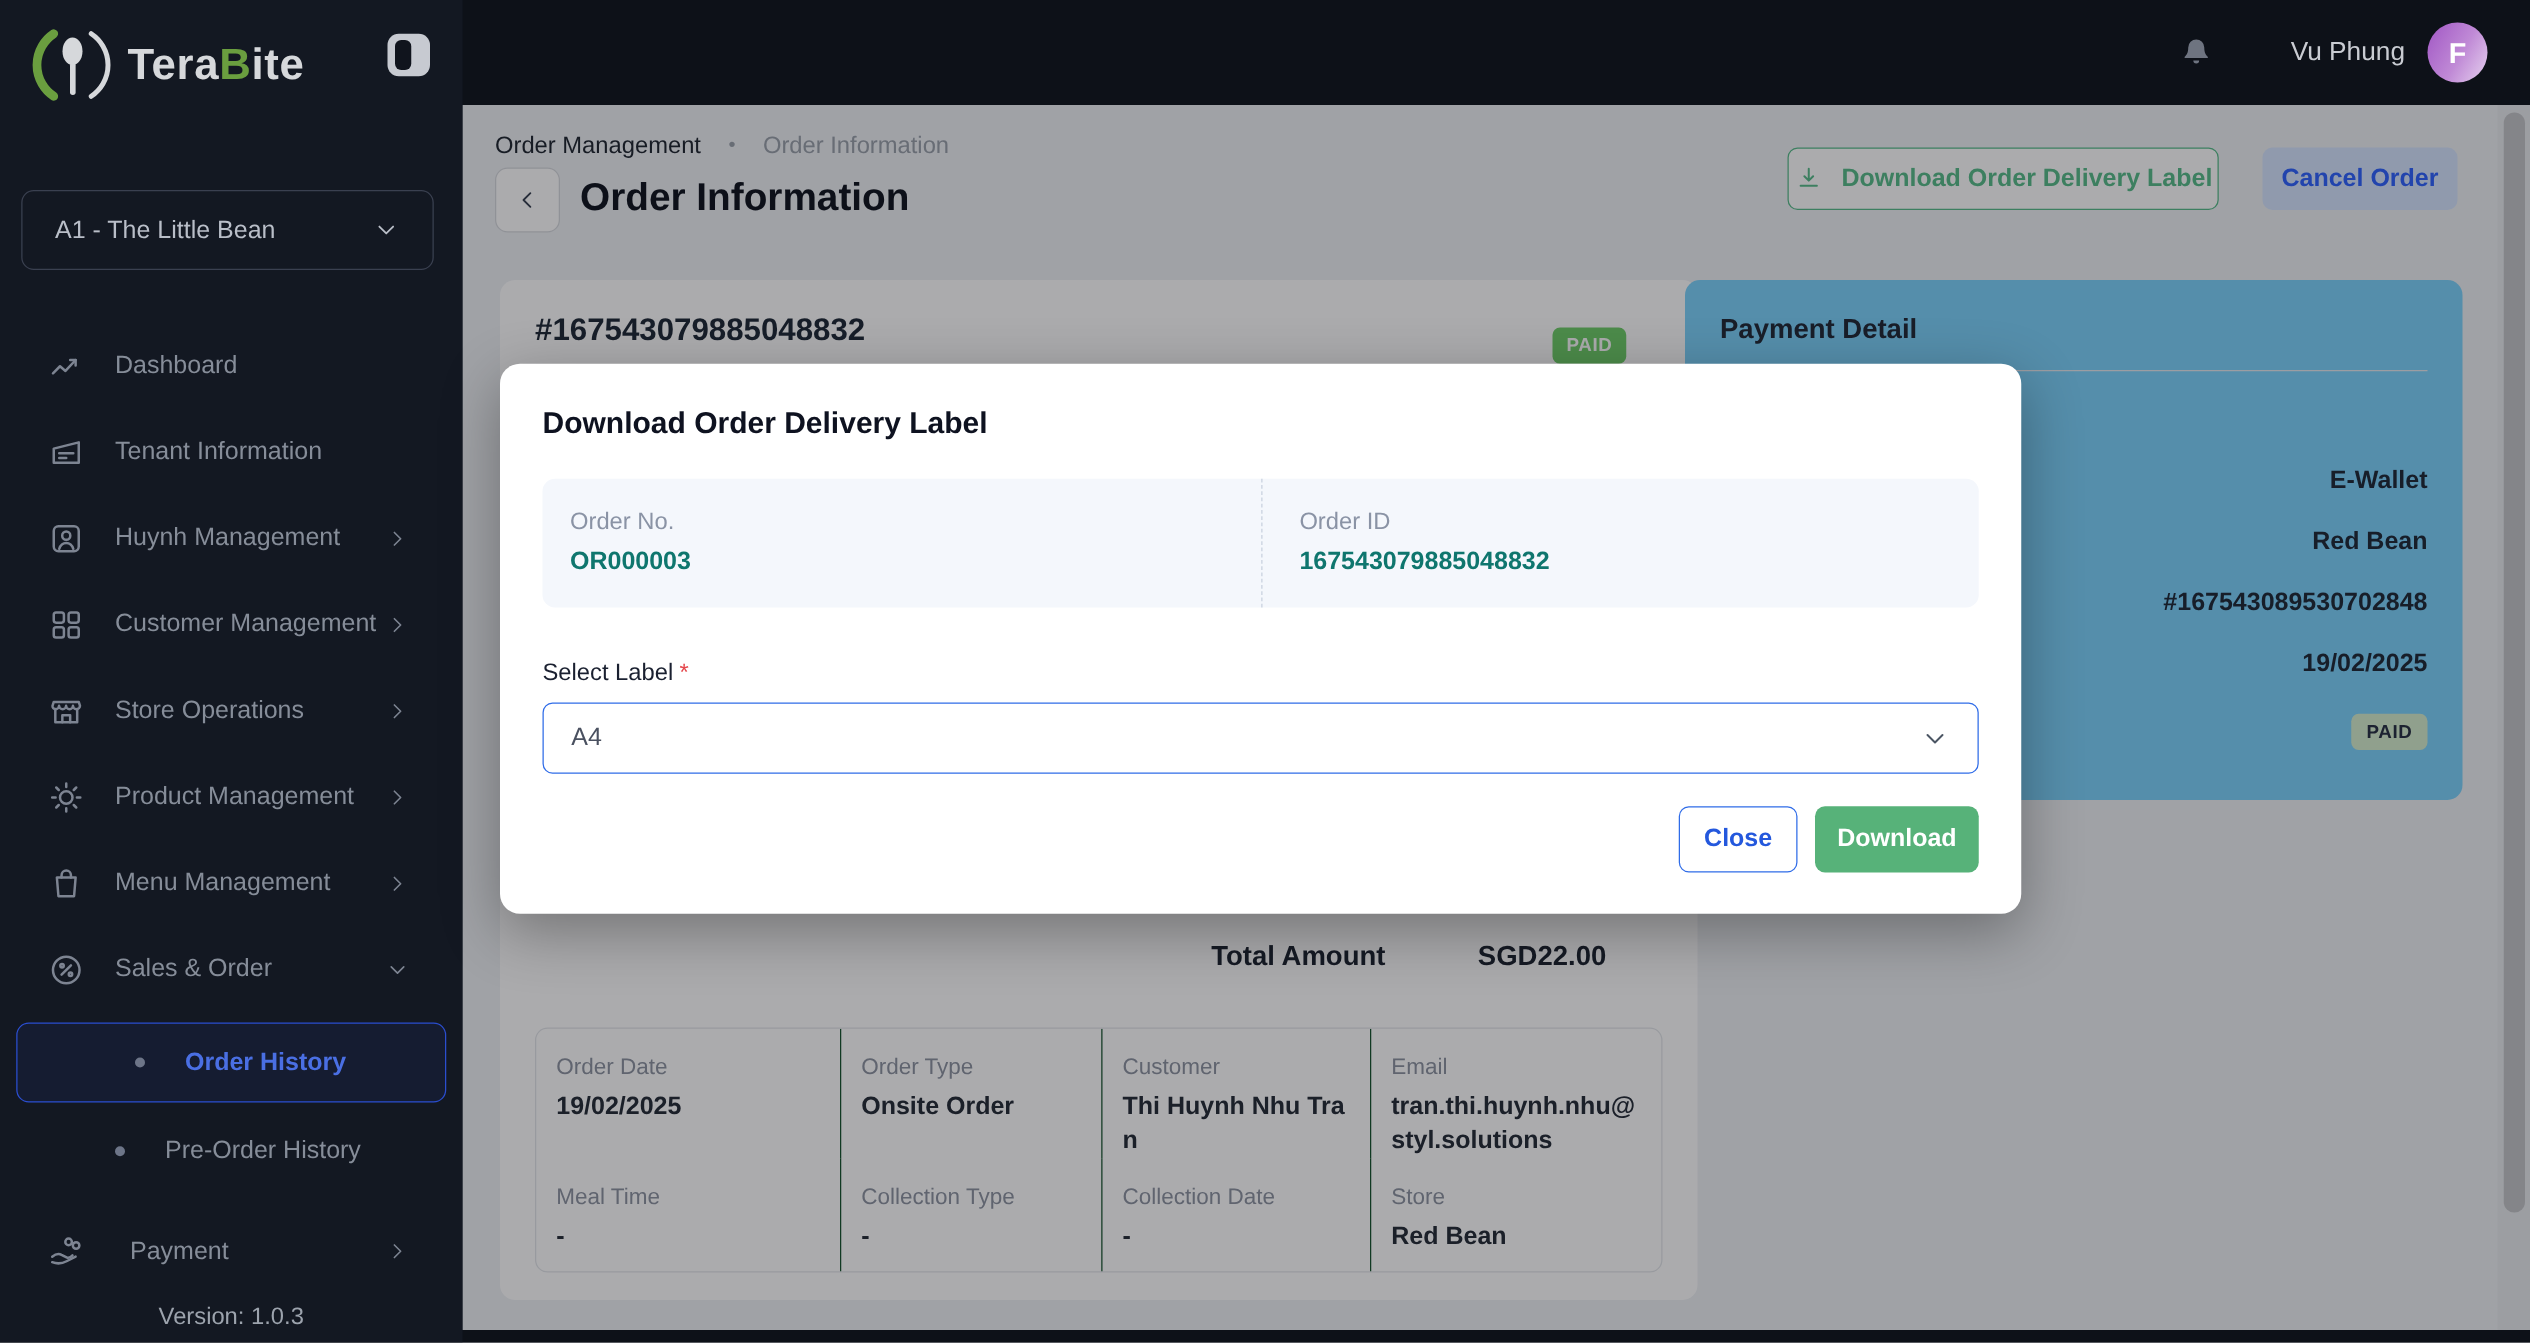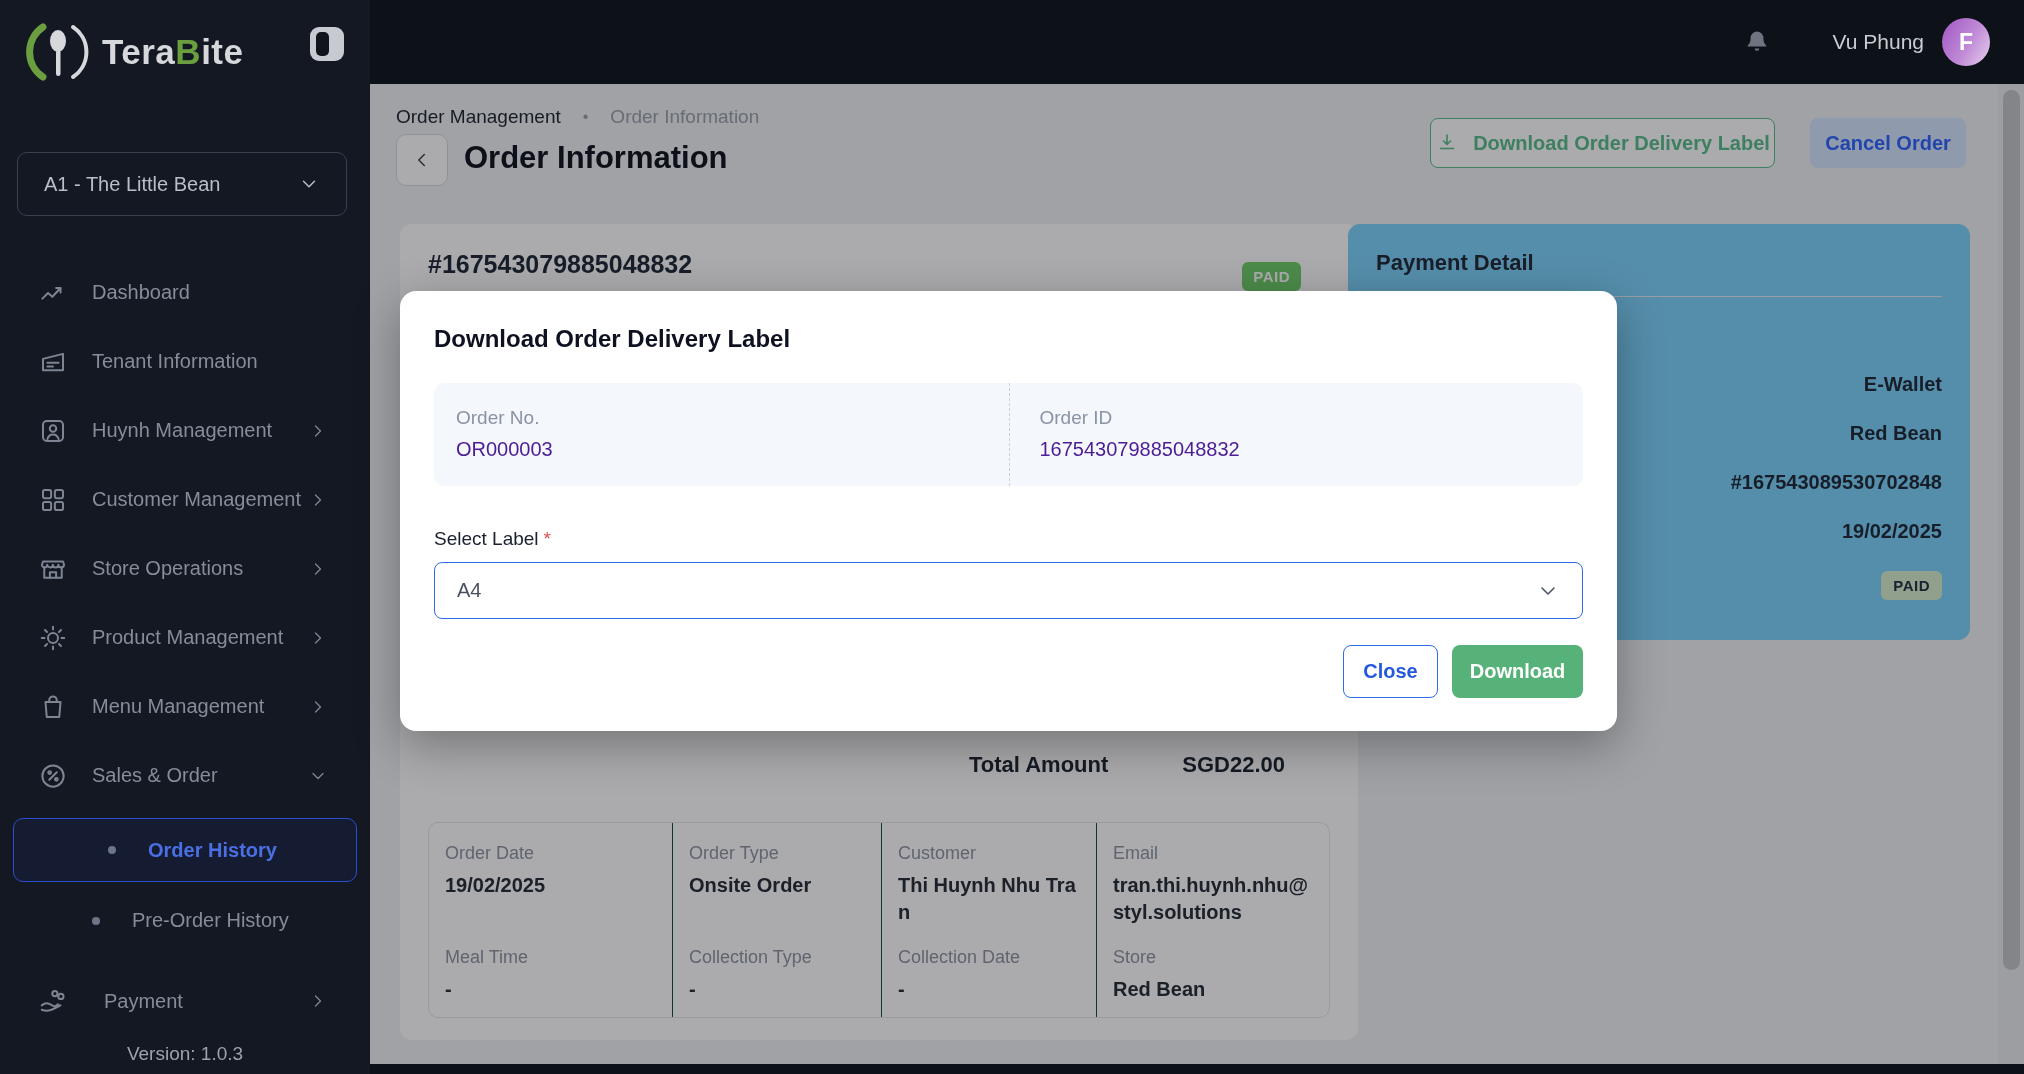--- a/index.html
+++ b/index.html
@@ -72,21 +72,21 @@
   .scroll-thumb { position:absolute; right:4px; top:6px; width:17px; height:880px; background:#c4c6c9; border-radius:9px; cursor:pointer; }
   
   .overlay { position:absolute; inset:0; background:rgba(8,10,15,0.34); z-index:40; }
   
   .modal { position:absolute; left:400px; top:291px; width:1217px; height:440px; background:#fff; border-radius:16px; z-index:60; box-shadow:0 14px 48px rgba(0,0,0,0.32); padding:34px 34px 0; }
   .modal-title { font-size:24px; font-weight:bold; color:#0e1220; }
   .info-box { margin-top:30px; height:103px; background:#f4f7fc; border-radius:10px; display:flex; }
   .info-col { width:50%; padding:24px 0 0 22px; }
   .info-col.second { border-left:1px dashed #c8d1de; padding-left:30px; }
   .info-lbl { font-size:19px; color:#8a93a5; }
-  .info-val { margin-top:9px; font-size:20px; font-weight:normal; color:#4c1d95; }
+  .info-val { margin-top:9px; font-size:20px; font-weight:bold; color:#0f766e; }
   .field-label { margin-top:42px; font-size:19px; color:#1a2030; }
   .req { color:#e5484d; margin-left:5px; font-size:19px; }
   .select-box { margin-top:12px; width:1149px; height:57px; border:1.5px solid #2f6ce8; border-radius:8px; background:#fff; display:flex; align-items:center; padding:0 22px; cursor:pointer; }
   .select-val { font-size:20px; color:#4a5160; }
   .select-box .chev { margin-left:auto; color:#4b5563; }
   .modal-footer { position:absolute; right:34px; bottom:33px; display:flex; gap:14px; }
   .btn-close { width:95px; height:53px; background:#fff; border:1.5px solid #2f6ce8; border-radius:8px; color:#2458dd; font-size:20px; font-weight:bold; cursor:pointer; }
   .btn-download { width:131px; height:53px; background:#57b279; border:none; border-radius:8px; color:#fff; font-size:20px; font-weight:bold; cursor:pointer; }
 </style>
 </head>

